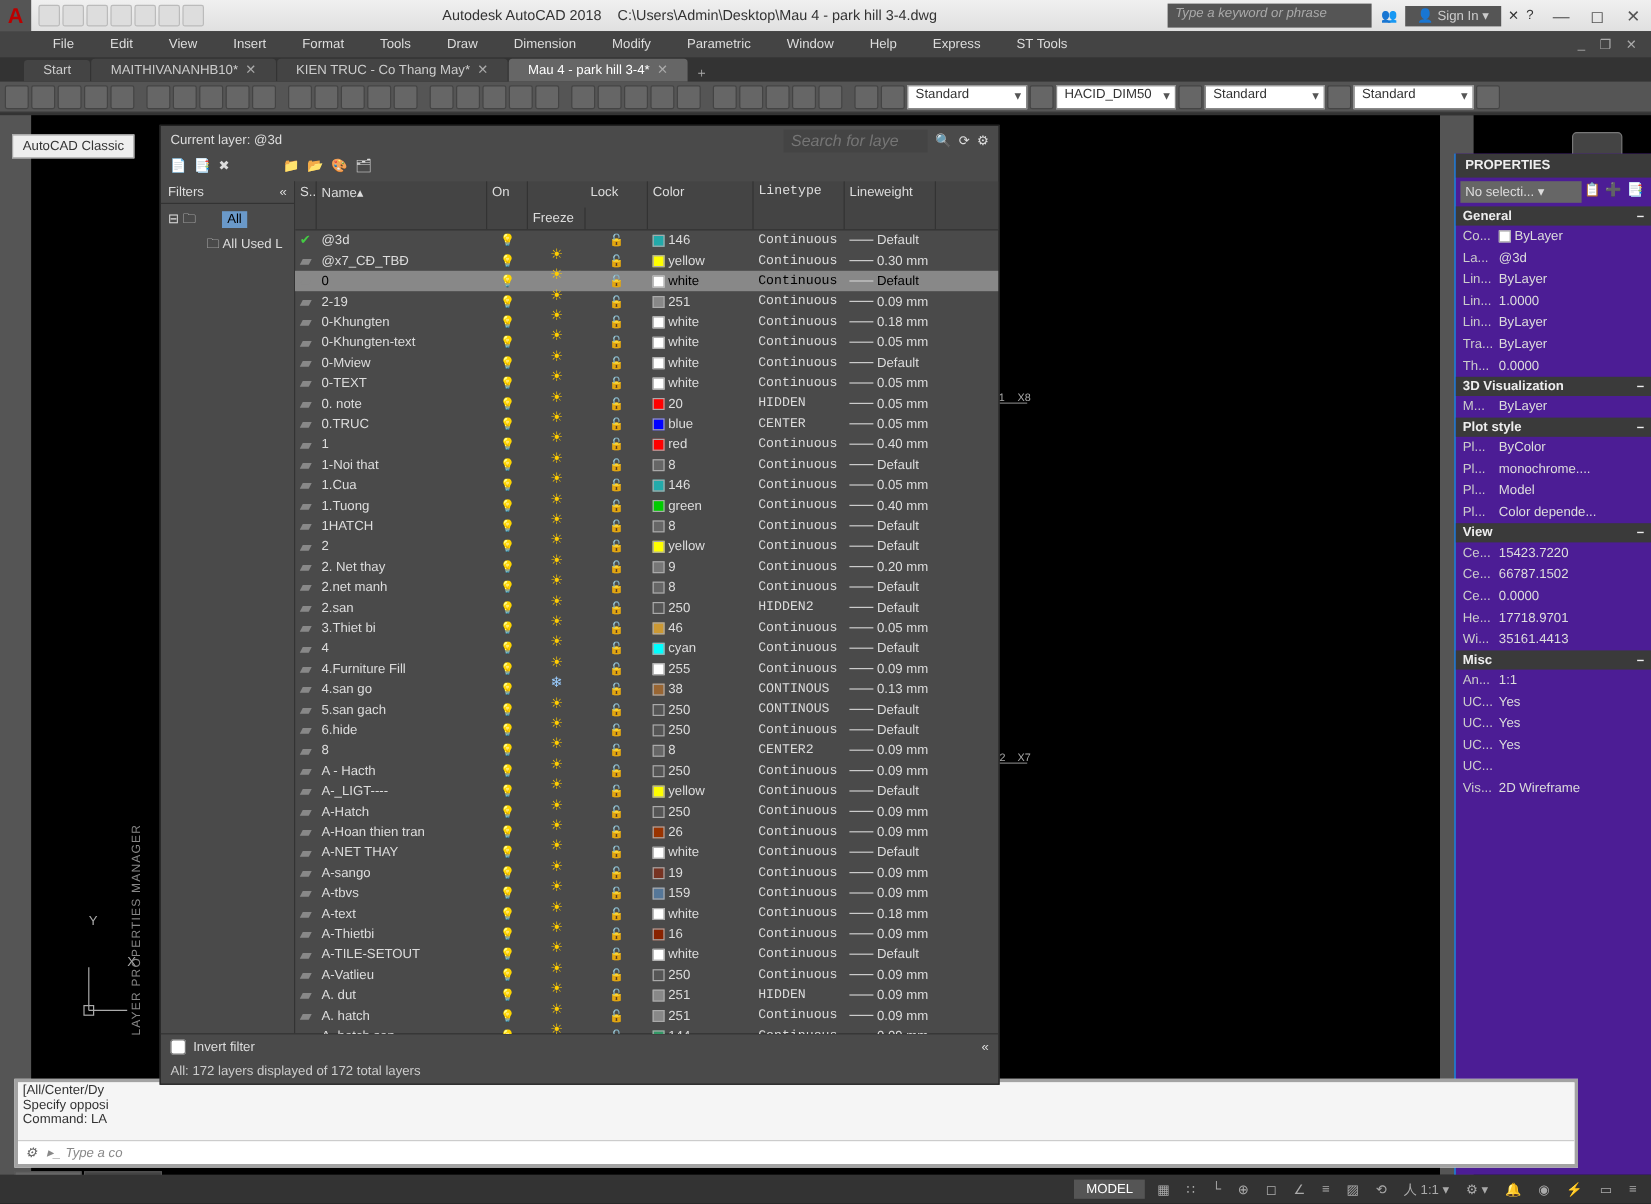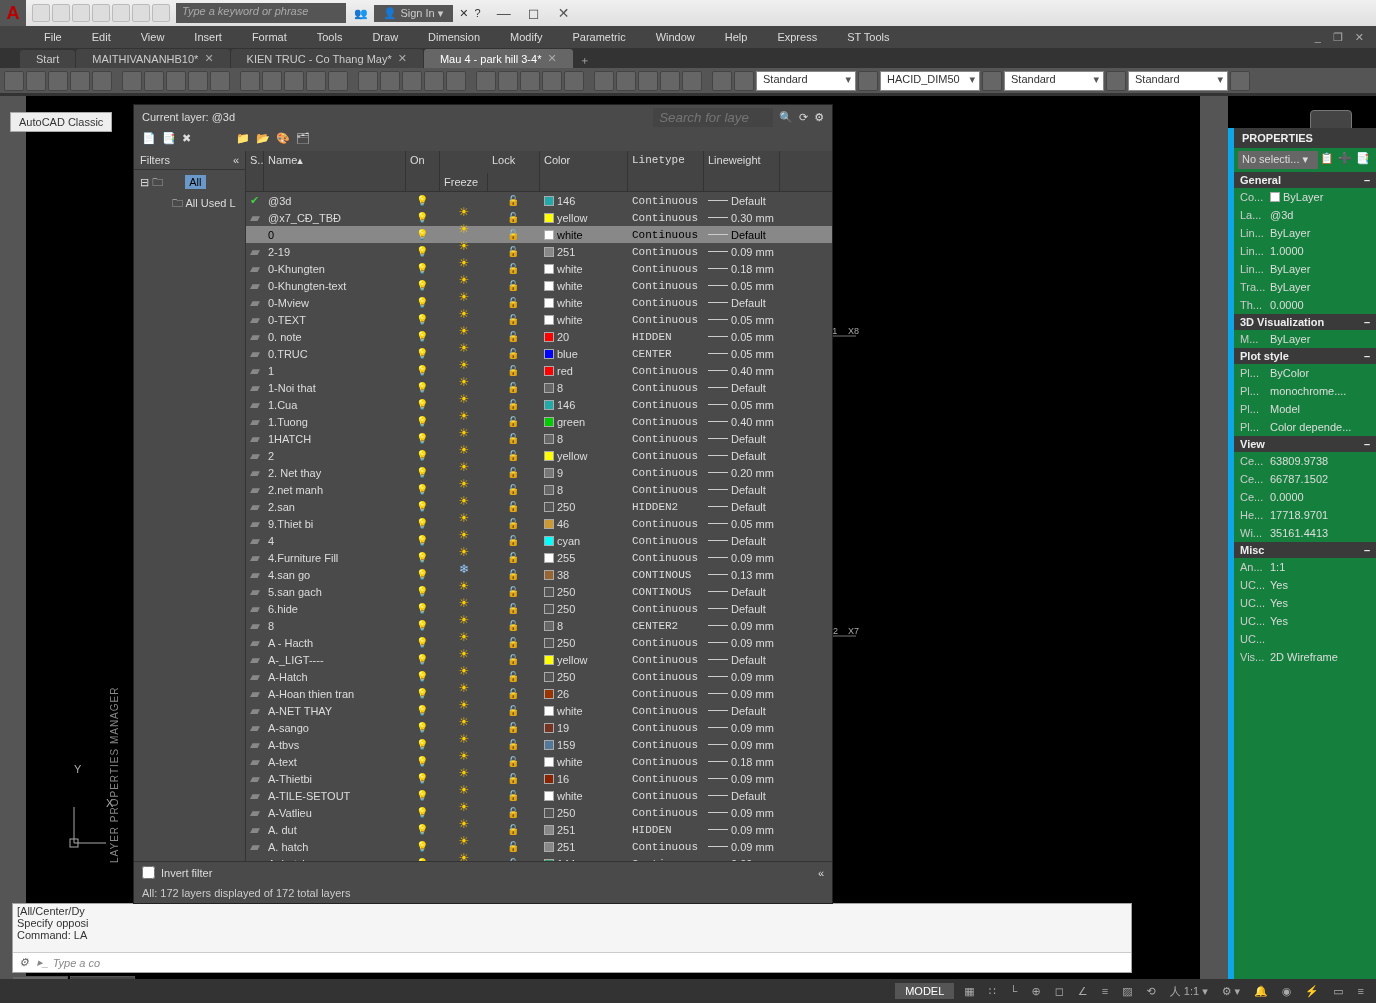--- a/index.html
+++ b/index.html
@@ -43,21 +43,21 @@
 .ucs { position: absolute; left: 36px; bottom: 130px; }
 .ucs .y { position: absolute; left: 12px; top: -40px; color: #aaa; font-size: 11px; }
 .ucs .x { position: absolute; left: 44px; top: -6px; color: #aaa; font-size: 11px; }
 .ucs svg { overflow: visible; }
 .viewcube { position: absolute; right: 24px; top: 14px; width: 42px; height: 42px; background: #444; border: 1px solid #777; border-radius: 4px; }
 
 .drawing-lines { position: absolute; left: 700px; top: 120px; pointer-events: none; }
 .drawing-lines line { stroke: #777; stroke-width: 1; }
 .drawing-lines text { fill: #aaa; font-size: 9px; }
 
-.cmdarea { position: absolute; left: 12px; bottom: 30px; width: 1120px; background: #fff; border: 1px solid #a3a3a3; }
+.cmdarea { position: absolute; left: 12px; bottom: 30px; width: 1303px; background: #fff; border: 3px solid #a3a3a3; }
 .cmdarea .cmdlog { height: 48px; overflow: hidden; padding: 1px 4px; color: #333; font-family: "Consolas", monospace; font-size: 11px; line-height: 12px; background: #f5f5f5; }
 .cmdarea .cmdinput { height: 20px; background: #fff; color: #888; padding: 2px 6px; font-family: "Consolas", monospace; font-size: 11px; font-style: italic; border-top: 1px solid #ccc; display: flex; align-items: center; gap: 4px; }
 .cmdarea .cmdinput .gear { width: 14px; color: #666; }
 
 .btabs { position: absolute; left: 12px; bottom: 6px; display: flex; gap: 2px; }
 .btabs .btab { padding: 3px 12px; background: #444; color: #ccc; font-size: 11px; border: 1px solid #555; cursor: pointer; }
 .btabs .btab.active { background: #666; color: #fff; }
 .btabs .bplus { padding: 3px 8px; color: #aaa; cursor: pointer; }
 
 
@@ -99,21 +99,21 @@
 
 .layer-panel .lp-footer { border-top: 1px solid #333; }
 .layer-panel .invert { padding: 4px 8px; display: flex; align-items: center; gap: 6px; font-size: 11px; }
 .layer-panel .status { padding: 4px 8px; font-size: 11px; color: #ccc; }
 .layer-panel .vlabel { position: absolute; left: -14px; bottom: 40px; transform: rotate(-90deg); transform-origin: left bottom; color: #888; font-size: 10px; letter-spacing: 1px; white-space: nowrap; }
 
 
 .rtoolbars { position: absolute; right: 148px; top: 96px; width: 28px; bottom: 24px; background: #555; display: flex; flex-direction: column; gap: 1px; padding-top: 4px; }
 .rtoolbars .rbtn { width: 24px; height: 20px; margin: 0 auto; }
 
-.prop-panel { position: absolute; right: 0; top: 128px; width: 148px; bottom: 24px; background: #15803d; border-left: 6px solid #0ea5e9; font-size: 11px; overflow: hidden; }
+.prop-panel { position: absolute; right: 0; top: 128px; width: 164px; bottom: 24px; background: #4c1d95; border-left: 1px solid #0ea5e9; font-size: 11px; overflow: hidden; }
 .prop-panel .pp-title { background: #3a3a3a; padding: 4px 8px; font-weight: bold; color: #eee; }
 .prop-panel .pp-sel { display: flex; gap: 2px; padding: 3px 4px; align-items: center; }
 .prop-panel .pp-sel .combo2 { flex: 1; background: #666; padding: 2px 4px; color: #ddd; height: 18px; }
 .prop-panel .pp-sel .ic { width: 16px; height: 16px; }
 .prop-panel .grp { background: #3a3a3a; color: #eee; padding: 2px 6px; font-weight: bold; display: flex; justify-content: space-between; }
 .prop-panel .prow { display: flex; height: 18px; align-items: center; }
 .prop-panel .prow .pk { width: 32px; padding-left: 6px; color: #ccc; overflow: hidden; }
 .prop-panel .prow .pv { flex: 1; padding-left: 4px; color: #ddd; overflow: hidden; text-overflow: ellipsis; white-space: nowrap; display: flex; align-items: center; gap: 3px; }
 
 .statusbar { position: absolute; left: 0; right: 0; bottom: 0; height: 24px; background: #333; display: flex; align-items: center; gap: 6px; padding: 0 8px; font-size: 11px; color: #aaa; }
@@ -132,20 +132,23 @@
 <div class="titlebar">
   <div class="logo">A</div>
   <div class="qat">
     <div class="qbtn"></div>
     <div class="qbtn"></div>
     <div class="qbtn"></div>
     <div class="qbtn"></div>
     <div class="qbtn"></div>
     <div class="qbtn"></div>
     <div class="qbtn"></div>
+  </div>
+  <div class="title">
+    <span>Autodesk AutoCAD 2018</span> &nbsp;&nbsp; <span>C:\Users\Admin\Desktop\Mau 4 - park hill 3-4.dwg</span>
   </div>
   <div class="search">Type a keyword or phrase</div>
   <div class="right">
     <span>👥</span>
     <div class="signin"><span>👤 </span><span>Sign In</span><span> ▾</span></div>
     <span>✕</span>
     <span>?</span>
   </div>
   <div class="wbtn">—</div>
   <div class="wbtn">◻</div>
@@ -674,21 +677,21 @@
               <span class="lock">🔓</span>
             </div>
             <div class="c cl"><span class="sw" style="background:#555"></span>250</div>
             <div class="c lt">HIDDEN2</div>
             <div class="c lw"><span class="lwline"></span> Default</div>
           </div>
           <div class="lrow">
             <div class="c st">
               <span class="pstat">▰</span>
             </div>
-            <div class="c nm">9.Thiet bi</div>
+            <div class="c nm">3.Thiet bi</div>
             <div class="c on">
               <span class="bulb">💡</span>
             </div>
             <div class="c fz">
               <span class="sun">☀</span>
             </div>
             <div class="c lk">
               <span class="lock">🔓</span>
             </div>
             <div class="c cl"><span class="sw" style="background:#c93"></span>46</div>
@@ -1185,21 +1188,21 @@
       <div class="prow">
         <div class="pk">Pl...</div>
         <div class="pv">Color depende...</div>
       </div>
       <div class="grp">
         <span>View</span>
         <span>–</span>
       </div>
       <div class="prow">
         <div class="pk">Ce...</div>
-        <div class="pv">63809.9738</div>
+        <div class="pv">15423.7220</div>
       </div>
       <div class="prow">
         <div class="pk">Ce...</div>
         <div class="pv">66787.1502</div>
       </div>
       <div class="prow">
         <div class="pk">Ce...</div>
         <div class="pv">0.0000</div>
       </div>
       <div class="prow">

